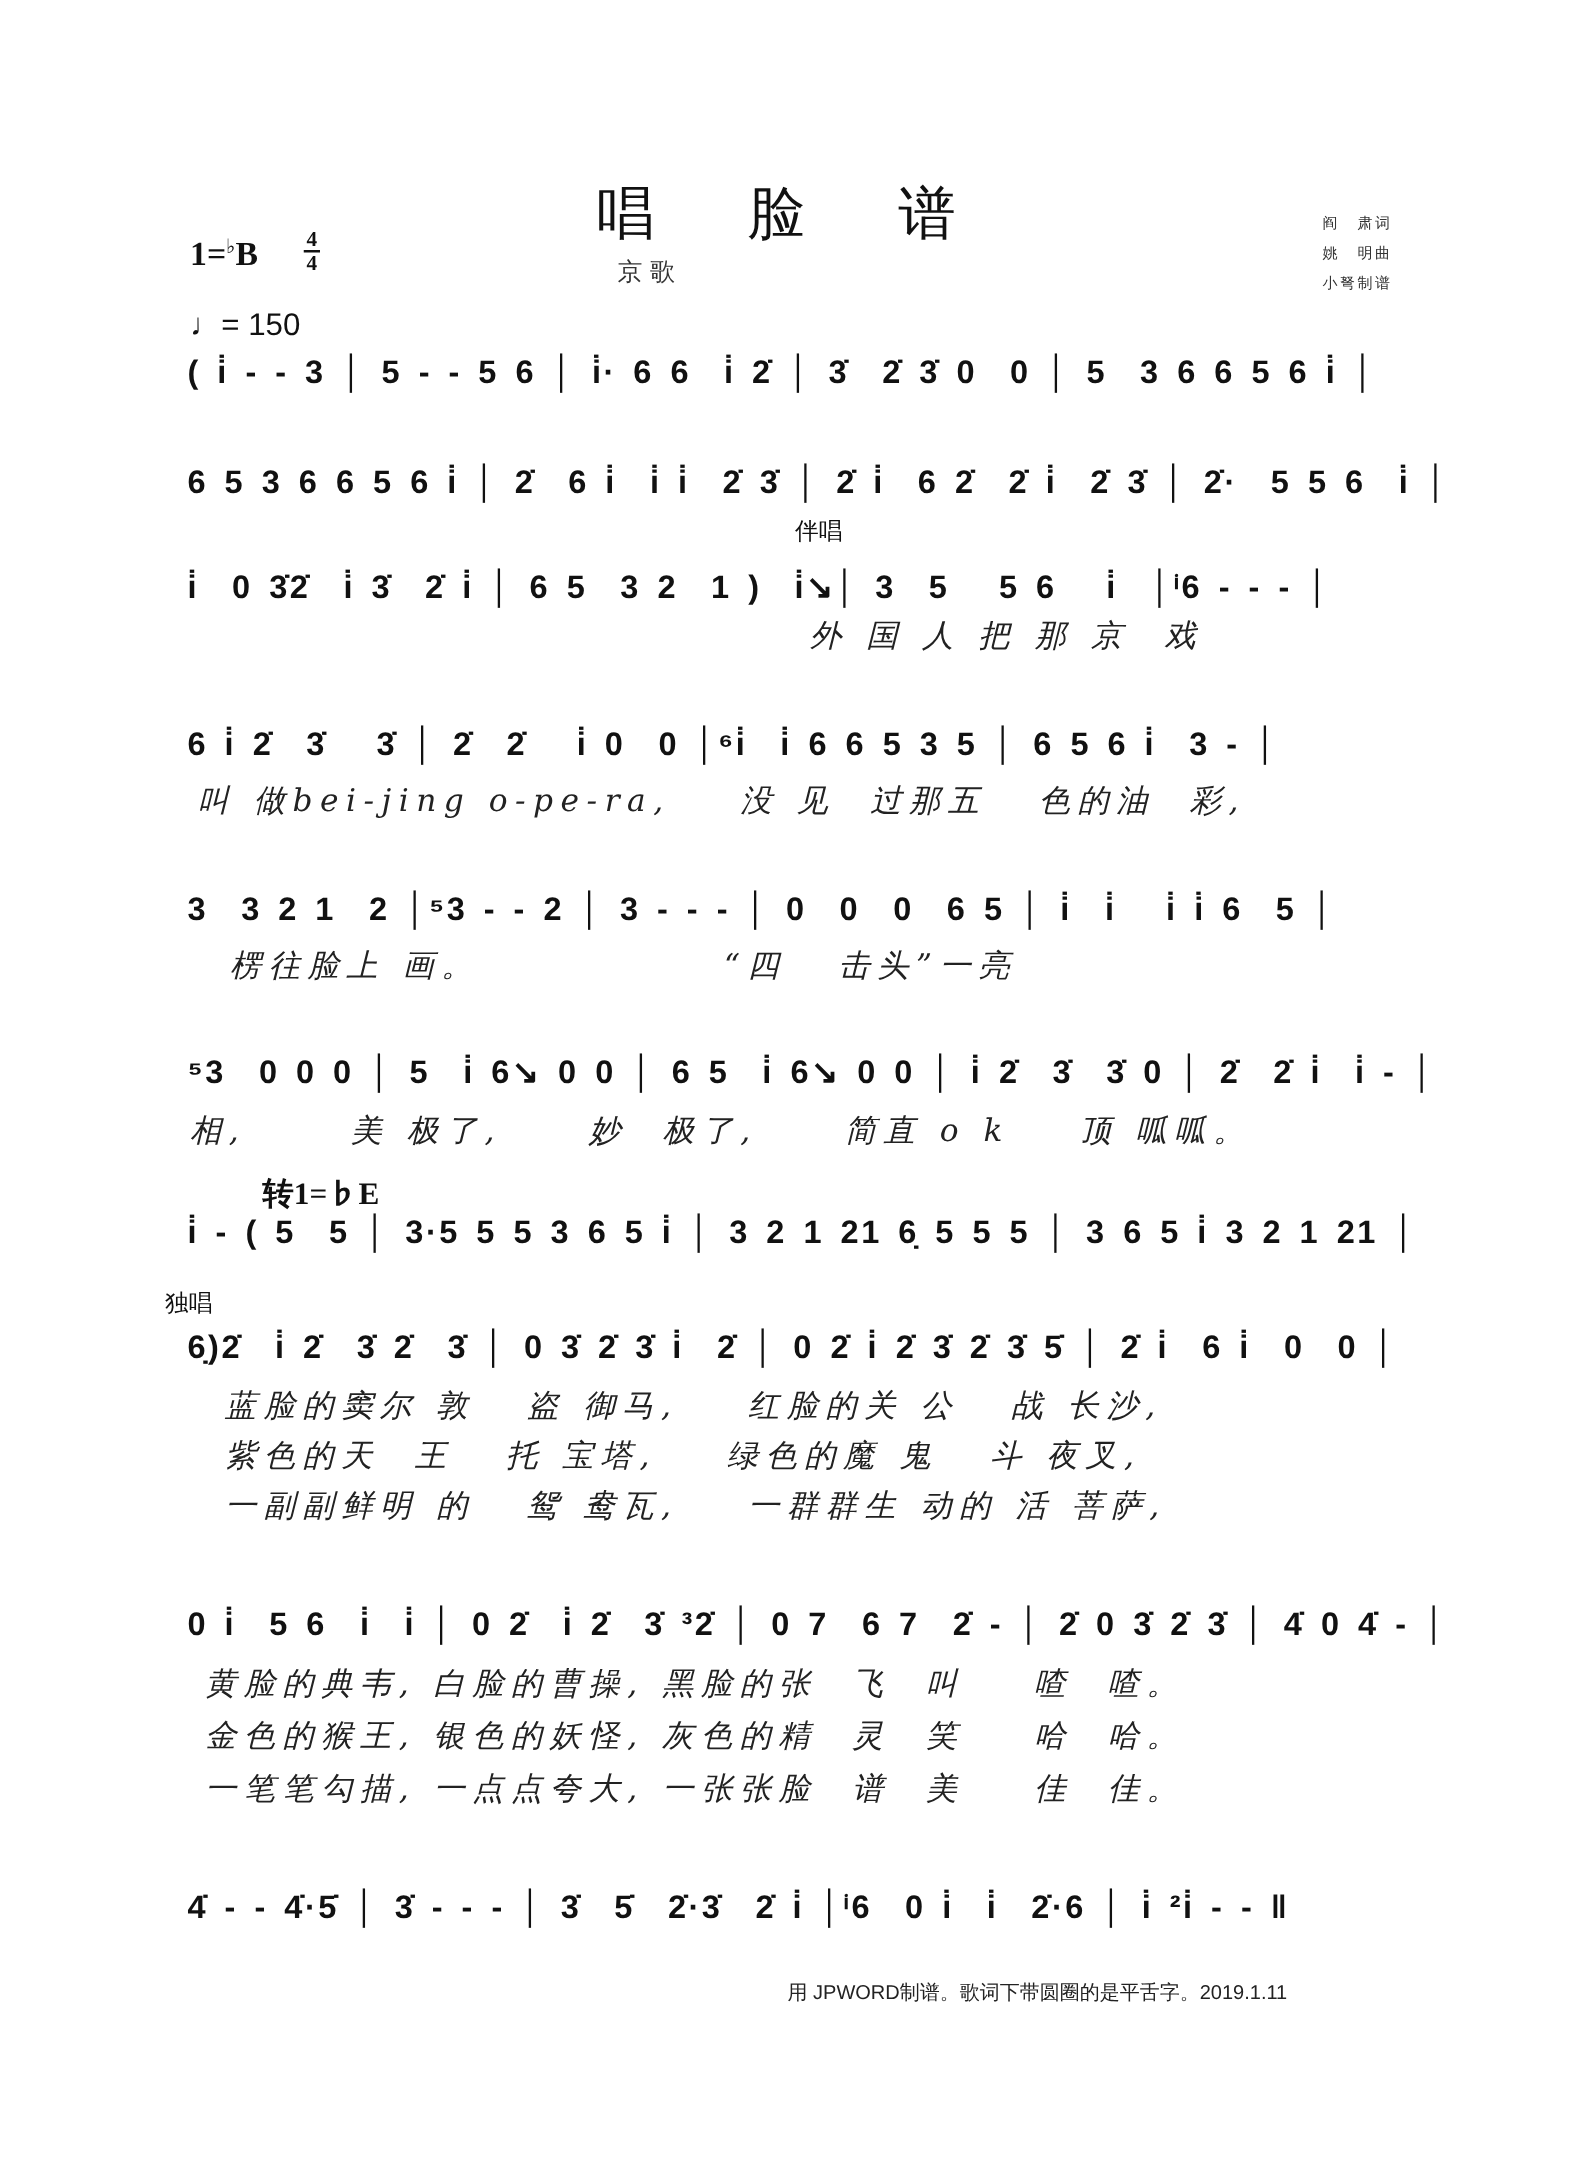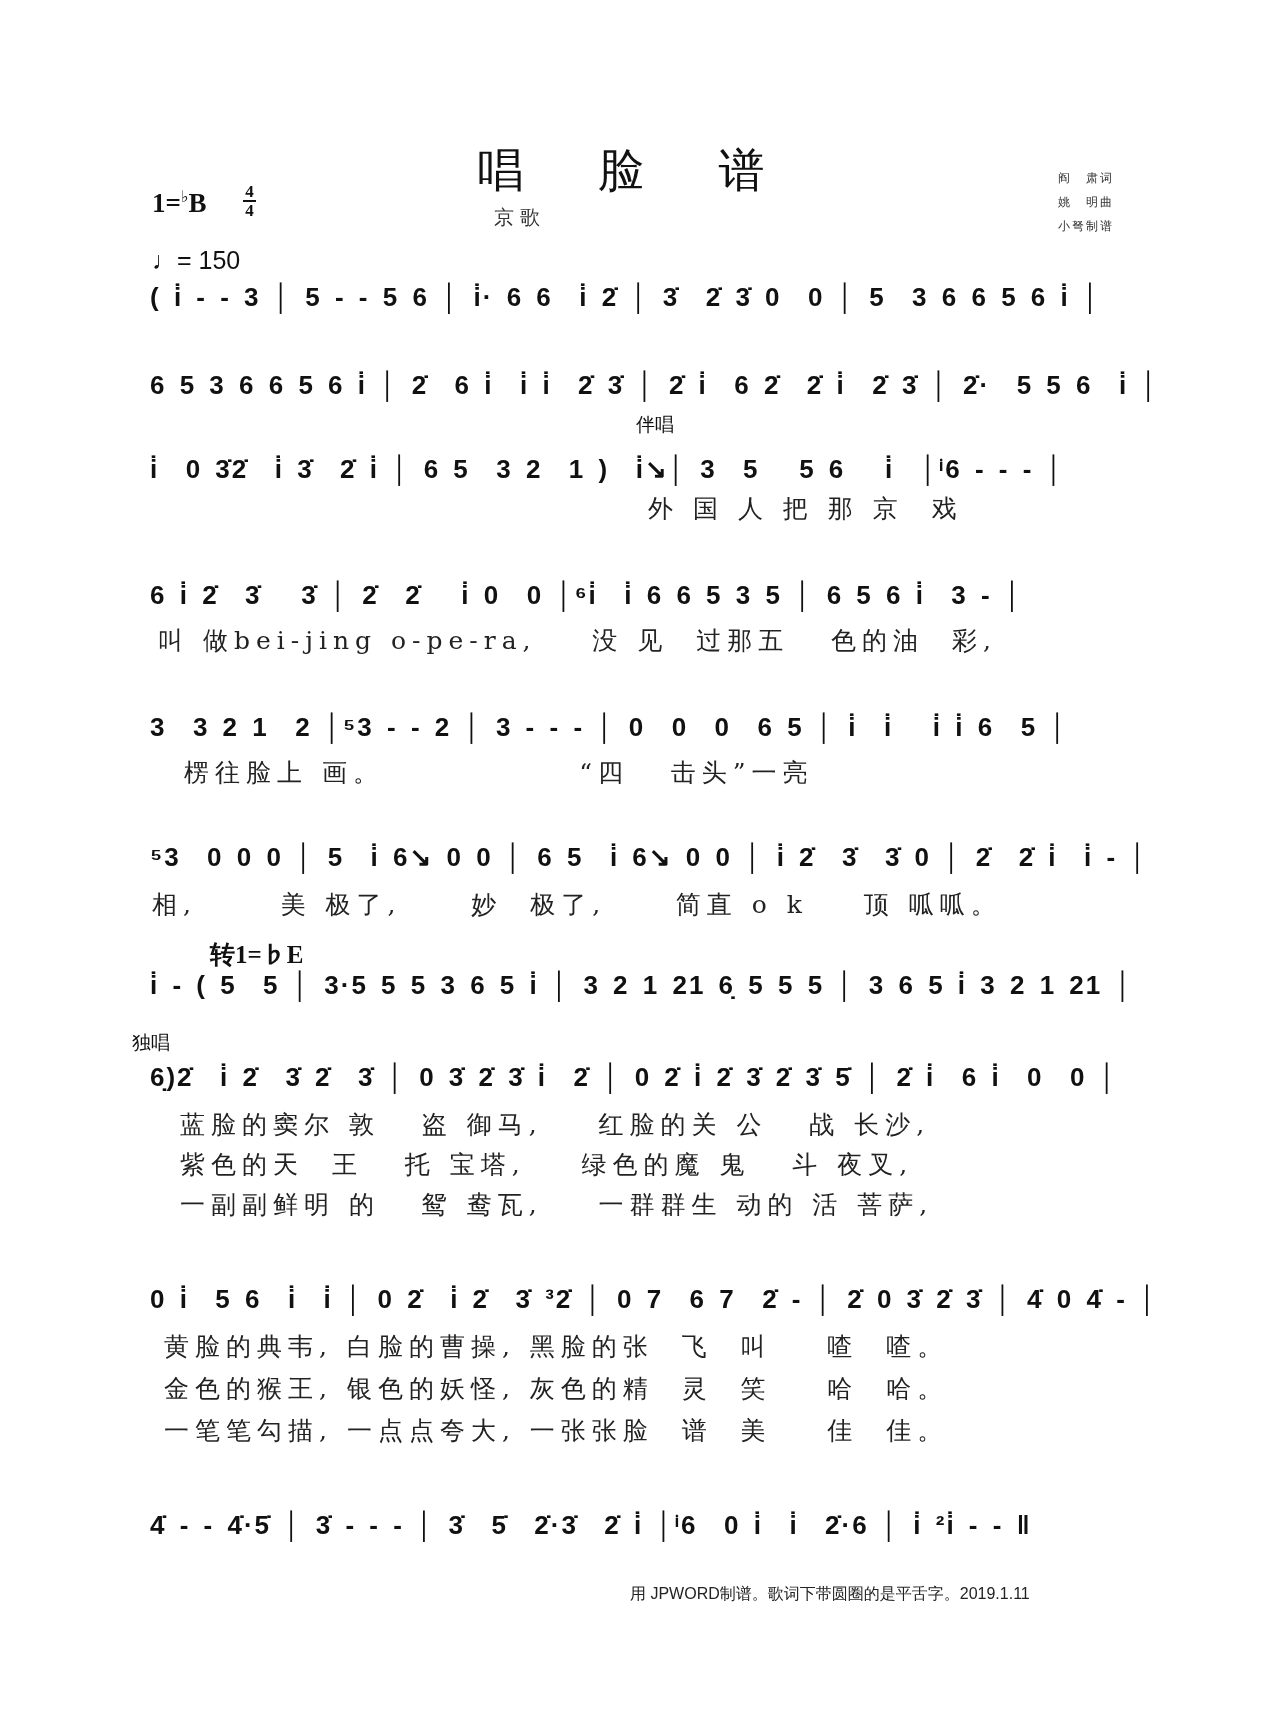--- a/index.html
+++ b/index.html
@@ -8,21 +8,21 @@
   .title { left:0; width:1272px; top:140px; text-align:center; font-family:"DejaVu Sans", sans-serif; font-size:46px; letter-spacing:30px; font-weight:normal; }
   .subtitle { left:0; width:1040px; top:204px; text-align:center; font-family:"DejaVu Serif", serif; font-size:20px; letter-spacing:6px; color:#333; }
   .key { left:152px; top:187px; font-family:"Liberation Serif", serif; font-weight:bold; font-size:27px; }
   .key sup { font-size:16px; font-weight:normal; }
   .timesig { left:243px; top:184px; font-family:"Liberation Serif", serif; font-weight:bold; font-size:17px; line-height:15px; text-align:center; }
   .timesig .bar { border-top:2px solid #111; width:13px; margin:1px 0; }
   .tempo { left:152px; top:226px; font-size:25px;margin-top:20px; }
   .credits { right:158px; top:166px; text-align:center; font-family:"DejaVu Serif", serif; font-size:12px; line-height:24px; color:#333; letter-spacing:2px; }
   .row { left:150px; width:962px; height:46px; }
   .notes { position:absolute; left:0; top:0; white-space:pre; font-size:26px; font-weight:bold; letter-spacing:2px; word-spacing:4px;text-align:right; }
-  .lyric { white-space:pre; font-family:"DejaVu Serif", serif; font-size:25px; letter-spacing:6px; color:#222; }
+  .lyric { white-space:pre; font-family:"DejaVu Serif", serif; font-size:25px; letter-spacing:6px; color:#222;font-style:italic; }
   .label { font-family:"DejaVu Sans", sans-serif; font-size:19px; }
   .footnote { left:630px; top:1584px; font-size:16px; color:#222; }
 </style>
 </head>
 <body>
 
 <div class="abs title">唱 脸 谱</div>
 <div class="abs subtitle">京歌</div>
 
 <div class="abs key"><span>1=</span><sup>♭</sup><span>B</span></div>

